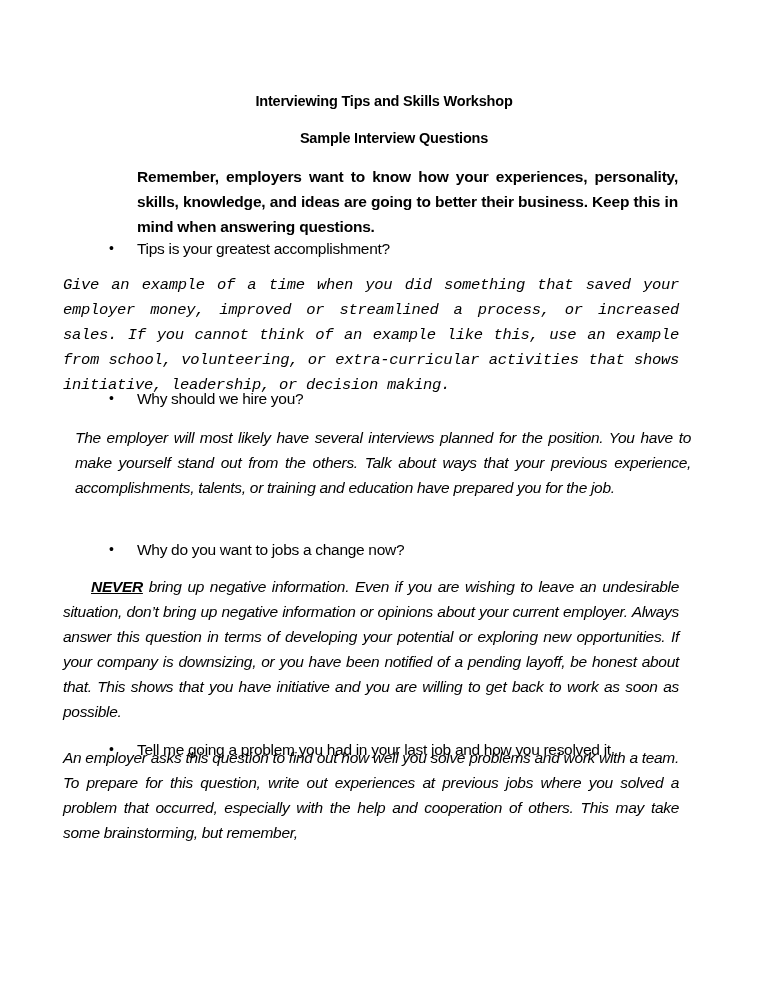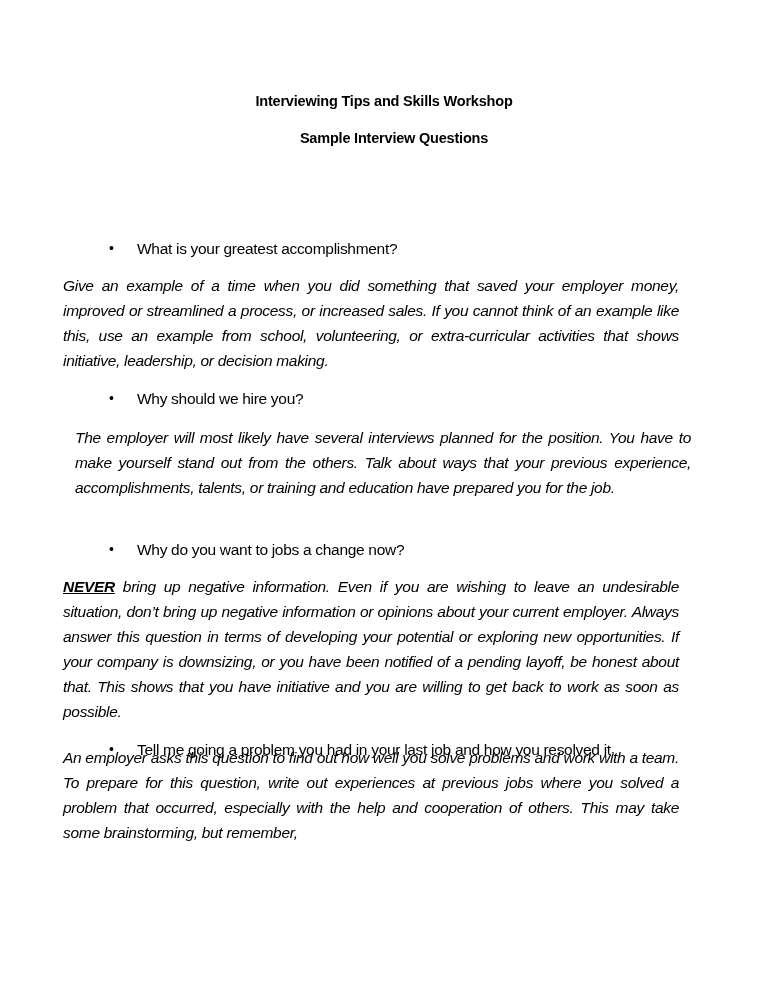--- a/index.html
+++ b/index.html
@@ -11,35 +11,36 @@
   .t1 { top: 93px; text-align: center; }
   .t2 { top: 130px; padding-left: 10px; }
   .intro { position: absolute; left: 137px; width: 541px; top: 164px;
            font-weight: bold; font-size: 15.5px; line-height: 25px;
            text-align: justify; text-align-last: left; letter-spacing: -0.2px; }
   .bullet { position: absolute; font-size: 15.5px; letter-spacing: -0.3px; white-space: nowrap; }
   .bullet .dot { position: absolute; left: -28px; top: 0; font-size: 14px; }
   .para { position: absolute; left: 63px; width: 616px; font-style: italic;
           font-size: 15.5px; line-height: 25px; text-align: justify;
           text-align-last: left; letter-spacing: -0.3px; }
-  .never { font-weight: bold; text-decoration: underline; }
+  .never { font-weight: bold; text-decoration: underline; margin-left: 28px; }
 </style>
 </head>
 <body>
 
 <div class="page">
   <div class="title t1">Interviewing Tips and Skills Workshop</div>
   <div class="title t2">Sample Interview Questions</div>
 
+  <div class="intro">Remember, employers want to know how your experiences, personality, skills, knowledge, and ideas are going to better their business.  Keep this in mind when answering questions.</div>
 
   <div class="bullet" style="left:137px; top:240px;">
     <span class="dot">•</span>
-    <span>What is your greatest accomplishment?</span>
+    <span>Tips is your greatest accomplishment?</span>
   </div>
-  <div class="para" style="top:273px;">Give an example of a time when you did something that saved your employer money, improved or streamlined a process, or increased sales.  If you cannot think of an example like this, use an example from school, volunteering, or extra-curricular activities that shows initiative, leadership, or decision making.</div>
+  <div class="para" style="top:273px;font-family:Liberation Mono, monospace;">Give an example of a time when you did something that saved your employer money, improved or streamlined a process, or increased sales.  If you cannot think of an example like this, use an example from school, volunteering, or extra-curricular activities that shows initiative, leadership, or decision making.</div>
 
   <div class="bullet" style="left:137px; top:390px;">
     <span class="dot">•</span>
     <span>Why should we hire you?</span>
   </div>
   <div class="para" style="top:425px;margin-left:12px;">The employer will most likely have several interviews planned for the position. You have to make yourself stand out from the others.  Talk about ways that your previous experience, accomplishments, talents, or training and education have prepared you for the job.</div>
 
   <div class="bullet" style="left:137px; top:541px;">
     <span class="dot">•</span>
     <span>Why do you want to jobs a change now?</span>

